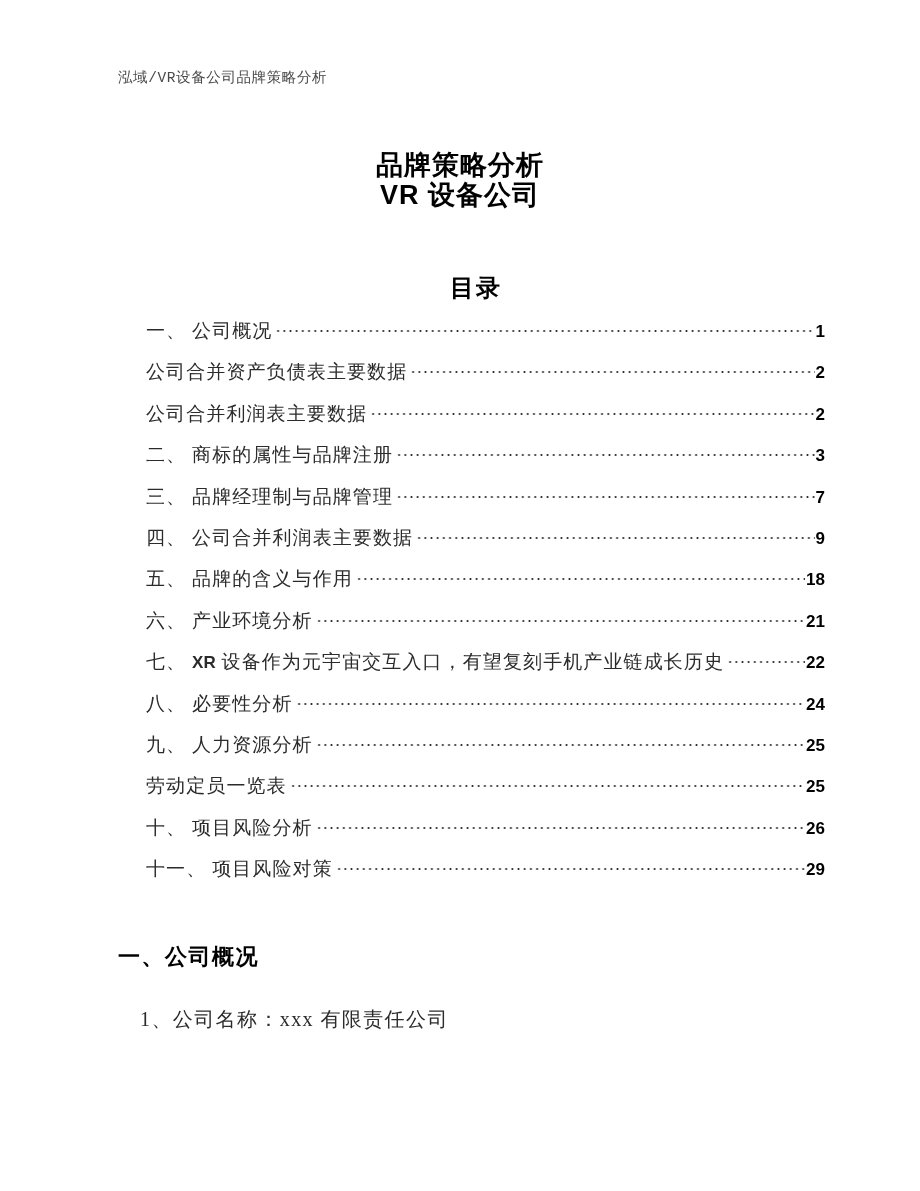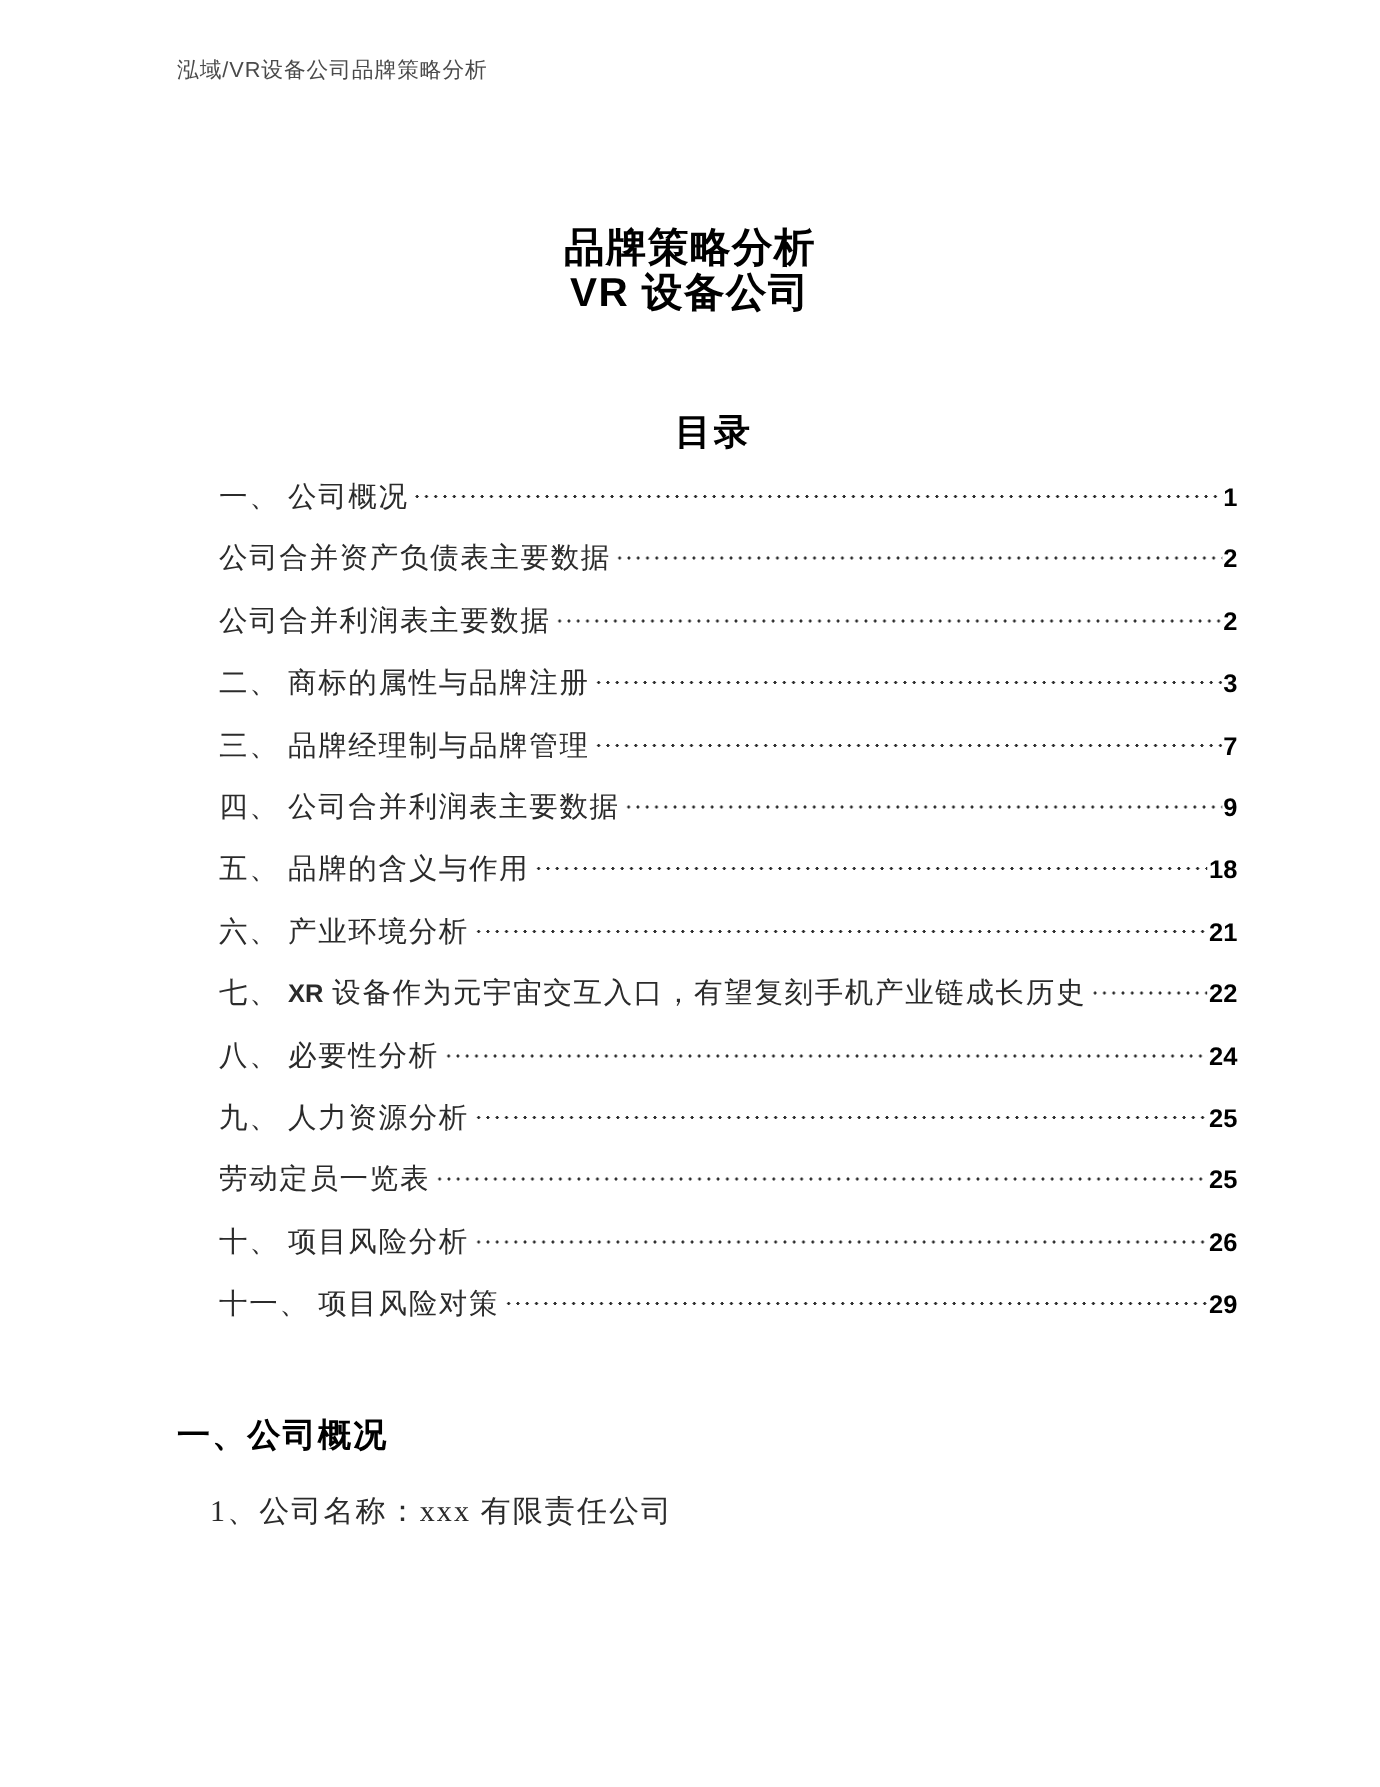--- a/index.html
+++ b/index.html
@@ -18,23 +18,23 @@
 
   .page {
     position: absolute;
     inset: 0;
     padding: 0;
   }
 
   
   .doc-header {
     position: absolute;
-    top: 37px;
+    top: 68px;
     left: 118px;
-    font-family: Liberation Sans, sans-serif;
+    font-family: Liberation Mono, monospace;
     font-size: 14.5px;
     letter-spacing: 0.6px;
     color: #4a4a4a;
     white-space: nowrap;
   }
 
   
   .title-block {
     position: absolute;
     top: 122px;
@@ -139,21 +139,21 @@
     line-height: 1.2;
   }
   .sub-heading {
     margin-top: 23px;
     padding-left: 22px;
     font-size: 20px;
     letter-spacing: 1.4px;
     color: #2b2b2b;
   }
   .body-para {
-    margin-top: 24px;
+    margin-top: 36px;
     padding-left: 22px;
     font-size: 20px;
     letter-spacing: 1.4px;
     color: #2b2b2b;
   }
 </style>
 </head>
 <body>
 
 <div class="page">

